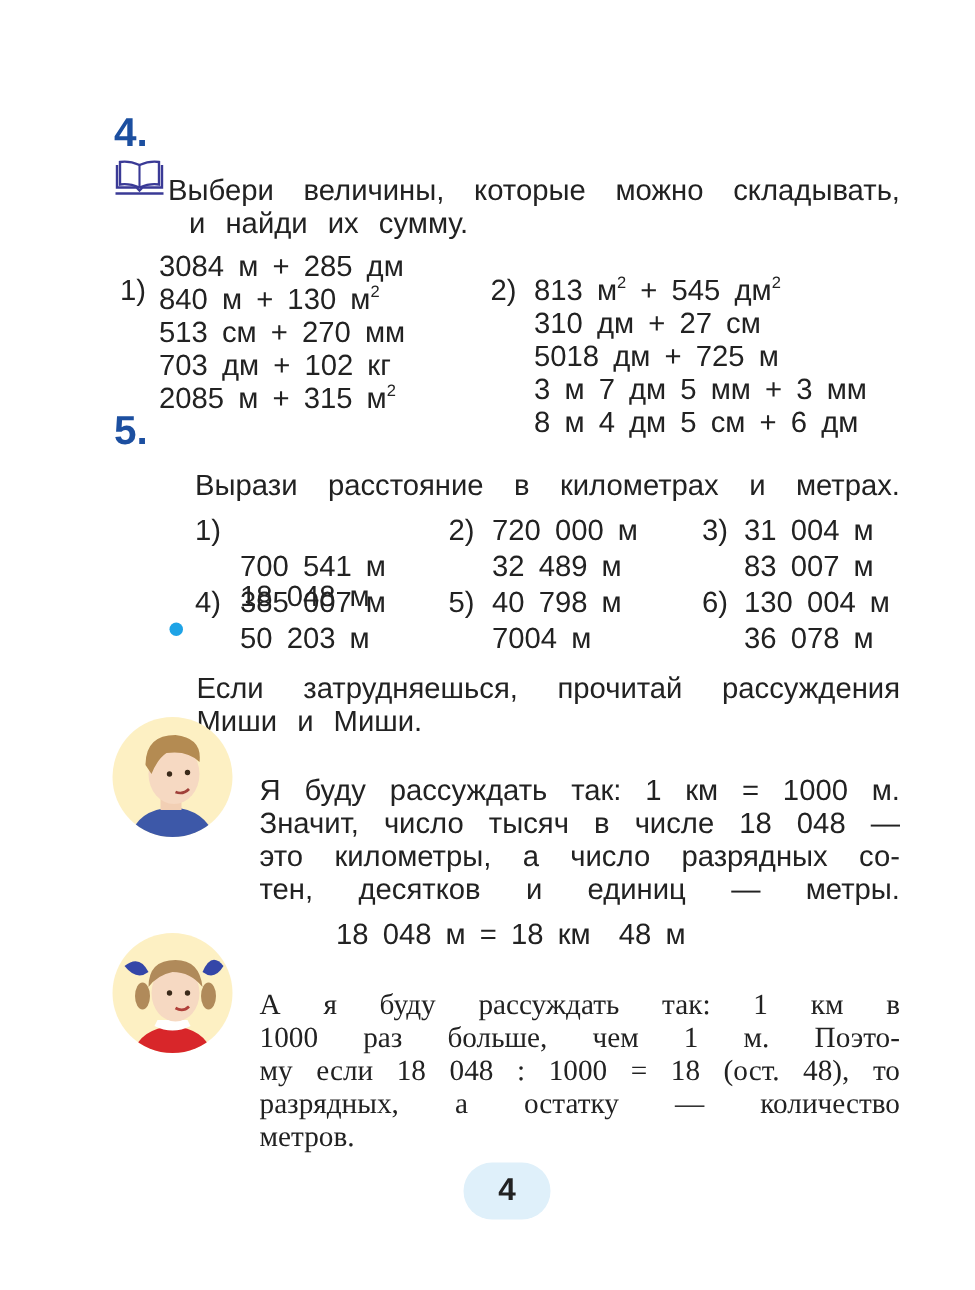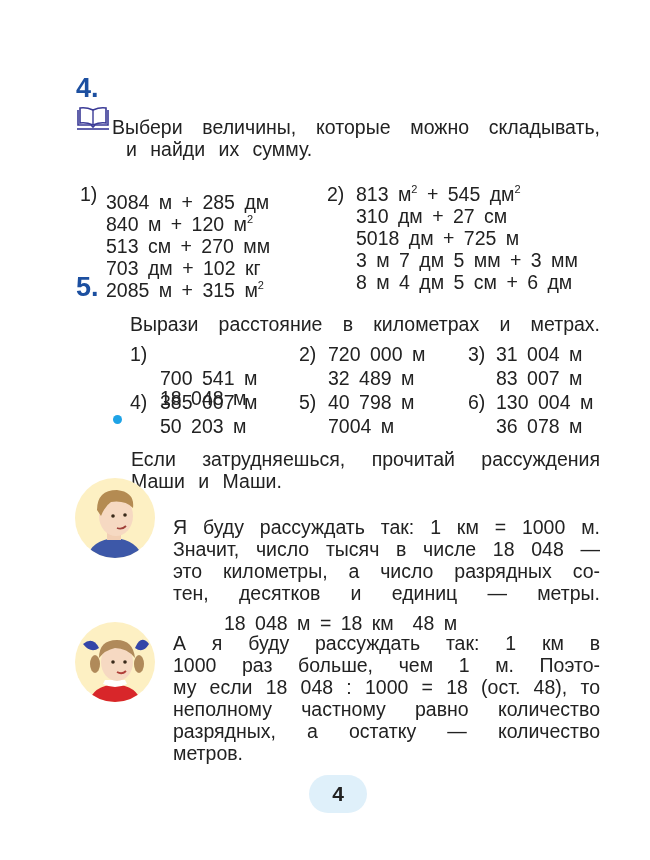--- a/index.html
+++ b/index.html
@@ -30,23 +30,23 @@
   <svg width="34" height="24" viewBox="0 0 34 24">
     <path d="M2 4 L2 19 L15 19 L17 21 L19 19 L32 19 L32 4" fill="none" stroke="#3a3a96" stroke-width="1.6"></path>
     <path d="M4 2 Q10 1 17 4 Q24 1 30 2 L30 17 Q24 16 17 19 Q10 16 4 17 Z" fill="none" stroke="#3a3a96" stroke-width="1.6"></path>
     <line x1="17" y1="4" x2="17" y2="19" stroke="#3a3a96" stroke-width="1.4"></line>
     <line x1="1" y1="23" x2="33" y2="23" stroke="#3a3a96" stroke-width="1.6"></line>
   </svg>
 </div>
 <div class="abs txt" style="left:126px;top:100px;word-spacing:8px;">и найди их сумму.</div>
 
 <div class="abs txt" style="left:80px;top:145px;">1)</div>
-<div class="abs txt" style="left:106px;top:153px;word-spacing:4px;">
+<div class="abs txt" style="left:106px;top:129px;word-spacing:4px;">
   <span class="line"><span>3084 м + 285 дм</span></span>
-  <span class="line"><span>840 м + 120 м</span><sup>2</sup></span>
+  <span class="line"><span>840 м + 130 м</span><sup>2</sup></span>
   <span class="line"><span>513 см + 270 мм</span></span>
   <span class="line"><span>703 дм + 102 кг</span></span>
   <span class="line"><span>2085 м + 315 м</span><sup>2</sup></span>
 </div>
 
 <div class="abs txt" style="left:327px;top:145px;">2)</div>
 <div class="abs txt" style="left:356px;top:145px;word-spacing:4px;">
   <span class="line"><span>813 м</span><sup>2</sup><span> + 545 дм</span><sup>2</sup></span>
   <span class="line"><span>310 дм + 27 см</span></span>
   <span class="line"><span>5018 дм + 725 м</span></span>
@@ -83,21 +83,21 @@
   <span class="abs" style="left:29px;top:24px;word-spacing:4px;">7004 м</span>
 </div>
 <div class="abs txt" style="left:468px;top:353px;">
   <span class="abs" style="left:0;top:0;">6)</span>
   <span class="abs" style="left:28px;top:0;word-spacing:4px;">130 004 м</span>
   <span class="abs" style="left:28px;top:24px;word-spacing:4px;">36 078 м</span>
 </div>
 
 <div class="abs dot" style="left:113px;top:415px;"></div>
 <div class="abs txt justify" style="left:131px;top:410px;width:469px;">Если затрудняешься, прочитай рассуждения</div>
-<div class="abs txt" style="left:131px;top:432px;word-spacing:8px;">Маши и Маши.</div>
+<div class="abs txt" style="left:131px;top:432px;word-spacing:8px;">Миши и Миши.</div>
 
 <div class="abs avatar" style="left:75px;top:478px;">
   <svg width="80" height="80" viewBox="0 0 80 80">
     <path d="M12 80 Q16 62 40 60 Q62 62 68 80 Z" fill="#3d58a8"></path>
     <rect x="32" y="50" width="14" height="12" fill="#f2cfb4"></rect>
     <ellipse cx="41" cy="38" rx="17" ry="20" fill="#f6d9c2"></ellipse>
     <path d="M22 32 Q22 12 42 12 Q60 14 58 30 Q50 22 36 24 Q30 28 26 38 Z" fill="#b48b52"></path>
     <circle cx="38" cy="38" r="1.8" fill="#3a2a1a"></circle>
     <circle cx="50" cy="37" r="1.8" fill="#3a2a1a"></circle>
     <path d="M42 50 Q47 52 51 48" fill="none" stroke="#a0403a" stroke-width="1.8"></path>
@@ -119,24 +119,23 @@
     <path d="M24 36 Q24 18 42 18 Q58 18 60 36 Q52 26 40 26 Q30 28 24 36 Z" fill="#b08a5a"></path>
     <ellipse cx="20" cy="42" rx="5" ry="9" fill="#b08a5a"></ellipse>
     <ellipse cx="64" cy="42" rx="5" ry="9" fill="#b08a5a"></ellipse>
     <path d="M8 22 Q18 14 24 26 Q16 32 8 22 Z" fill="#3446a8"></path>
     <path d="M60 26 Q66 12 74 22 Q68 32 60 26 Z" fill="#3446a8"></path>
     <circle cx="38" cy="40" r="1.8" fill="#3a2a1a"></circle>
     <circle cx="50" cy="40" r="1.8" fill="#3a2a1a"></circle>
     <path d="M42 50 Q47 53 51 49" fill="none" stroke="#b0403a" stroke-width="1.8"></path>
   </svg>
 </div>
-<div class="abs txt" style="left:173px;top:594px;width:427px;">
+<div class="abs txt" style="left:173px;top:622px;width:427px;font-family:Liberation Serif, serif;">
   <span class="line justify">А я буду рассуждать так: 1 км в</span>
   <span class="line justify">1000 раз больше, чем 1 м. Поэто-</span>
   <span class="line justify">му если 18 048 : 1000 = 18 (ост. 48), то</span>
-  <span class="line justify">неполному частному равно количество</span>
   <span class="line justify">разрядных, а остатку — количество</span>
   <span class="line">метров.</span>
 </div>
 
 <div class="abs page-num" style="left:309px;top:775px;">
   <span>4</span>
 </div>
 
 </body></html>

